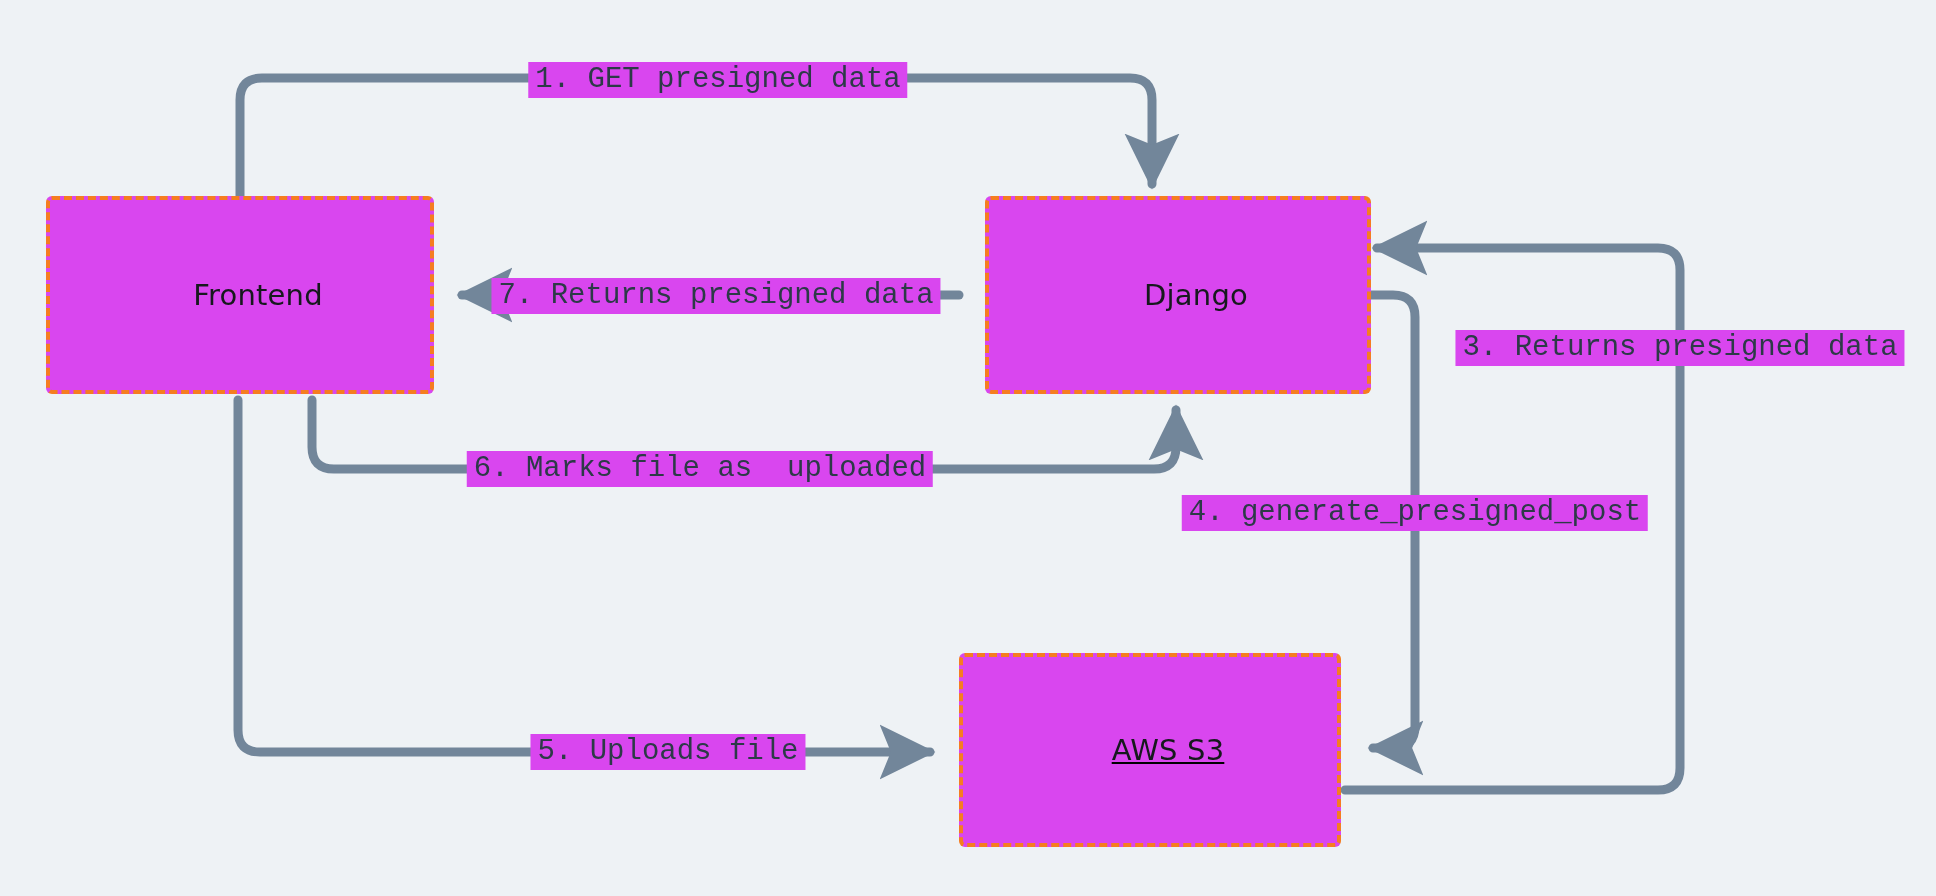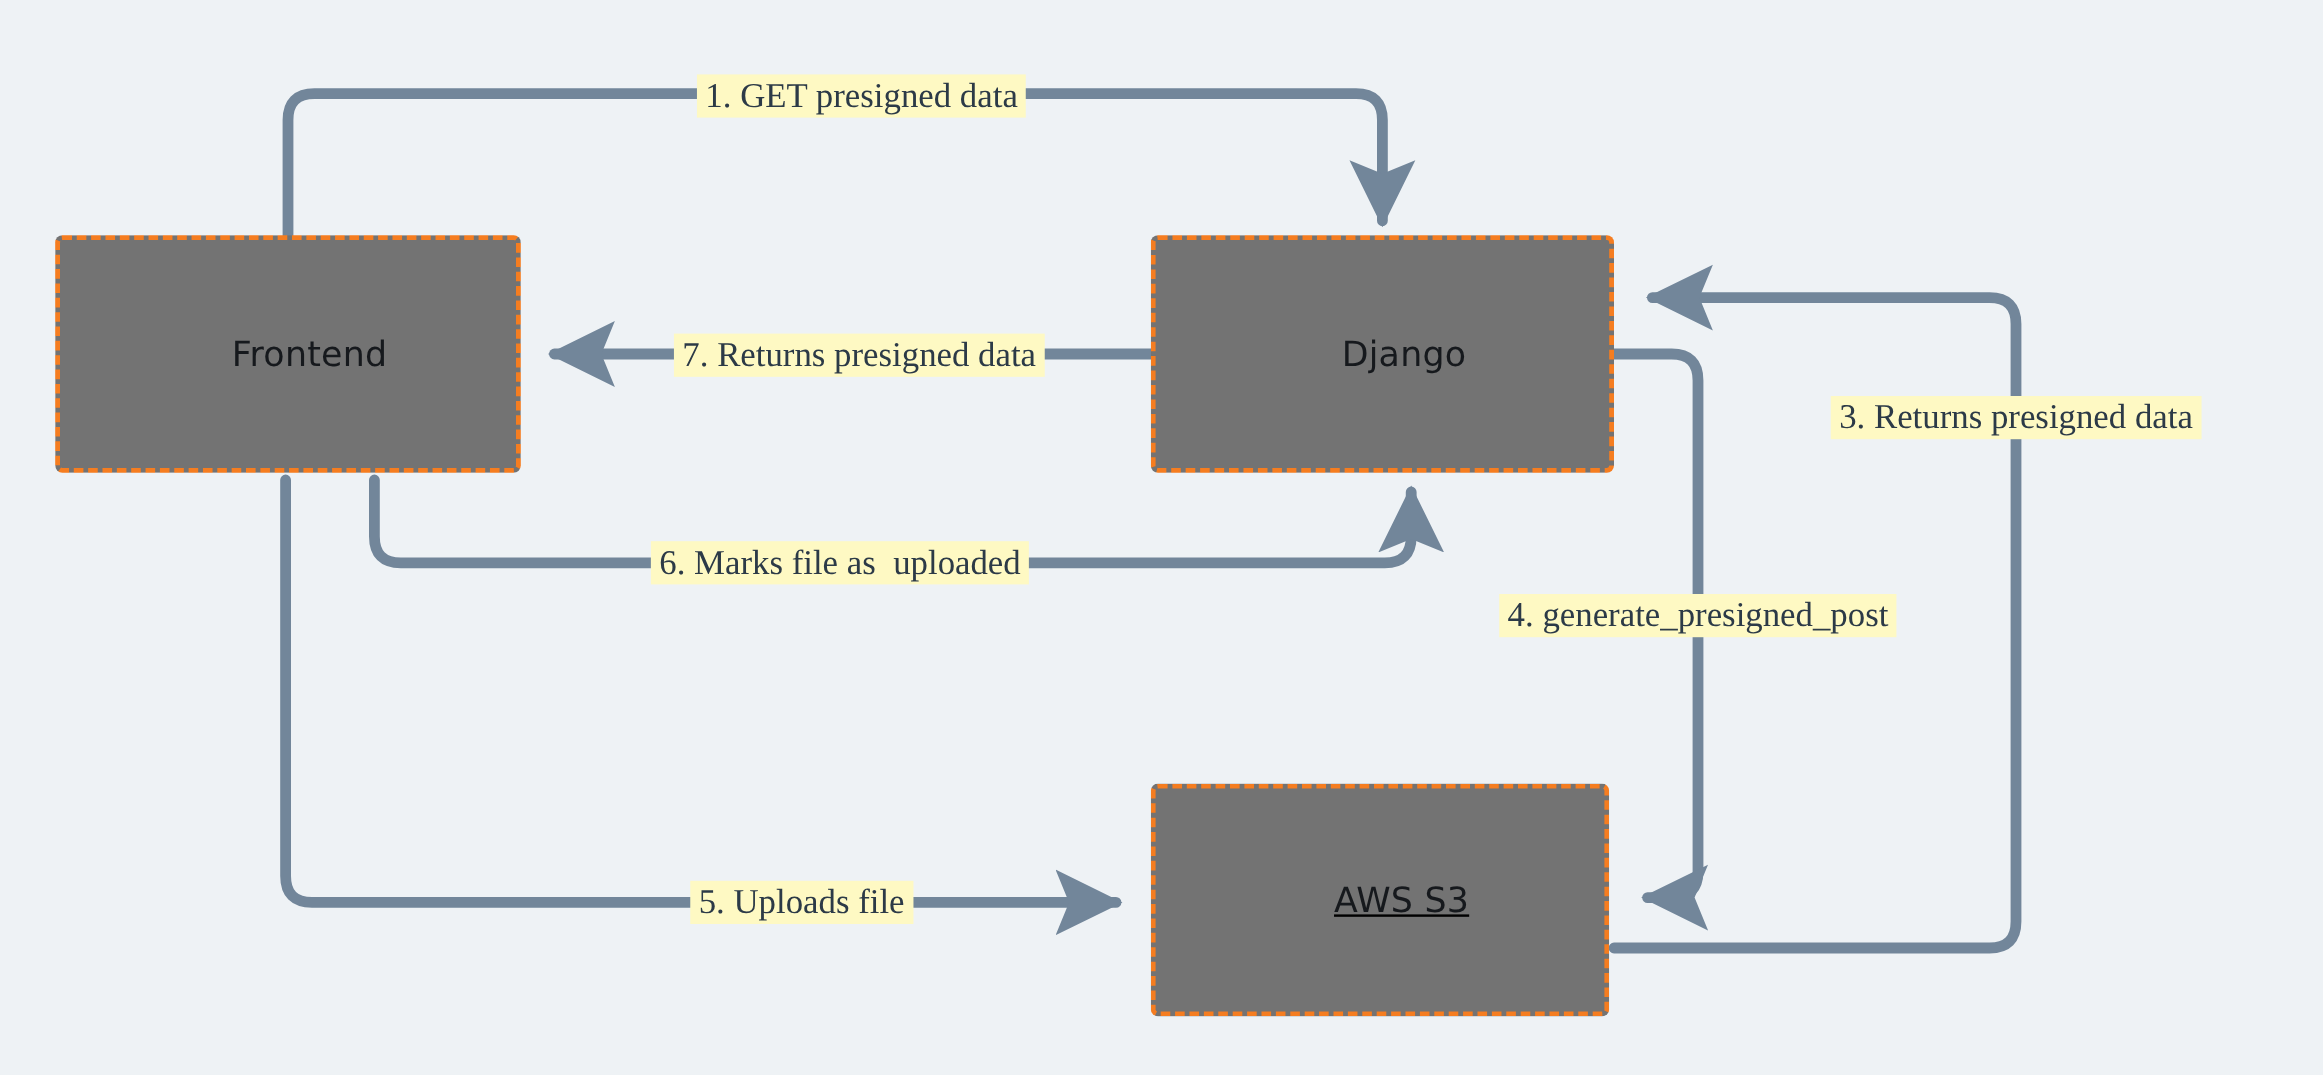--- a/index.html
+++ b/index.html
@@ -20,42 +20,42 @@
   #flow-svg {
     position: absolute;
     left: 0;
     top: 0;
     width: 1936px;
     height: 896px;
   }
   .node-box {
     position: absolute;
     box-sizing: border-box;
-    background: #737373;
+    background: #d946ef;
     border: 4px dashed #f57d20;
     border-radius: 6px;
     display: flex;
     align-items: center;
     justify-content: center;
     padding-left: 36px;
   }
   .node-label {
     font-family: "DejaVu Sans", sans-serif;
     font-size: 29px;
     color: #16191d;
     letter-spacing: 0.2px;
     white-space: pre;
   }
   .edge-label {
     position: absolute;
-    font-family: Liberation Serif, serif;
+    font-family: Liberation Mono, monospace;
     font-size: 29px;
     color: #2c3a47;
     white-space: pre;
-    background: #fef9c3;
+    background: #d946ef;
     padding: 0 7px;
     line-height: 36px;
     transform: translate(-50%, -50%);
   }
 </style>
 </head>
 <body>
 
 <div id="diagram-root">
 
@@ -76,21 +76,21 @@
 
     <path d="M238,400 L238,730 Q238,752 260,752 L930,752" fill="none" stroke="#72869a" stroke-width="9" stroke-linecap="round" marker-end="url(#arrowhead)"></path>
 
     <path d="M312,400 L312,447 Q312,469 334,469 L1154,469 Q1176,469 1176,447 L1176,410" fill="none" stroke="#72869a" stroke-width="9" stroke-linecap="round" marker-end="url(#arrowhead)"></path>
   </svg>
 
   <div class="node-box" style="left:46px; top:196px; width:388px; height:198px;">
     <span class="node-label">Frontend</span>
   </div>
 
-  <div class="node-box" style="left:959px; top:196px; width:386px; height:198px;">
+  <div class="node-box" style="left:985px; top:196px; width:386px; height:198px;">
     <span class="node-label">Django</span>
   </div>
 
   <div class="node-box" style="left:959px; top:653px; width:382px; height:194px;text-decoration:underline;">
     <span class="node-label">AWS S3</span>
   </div>
 
   <div class="edge-label" style="left:718px; top:80px;">1. GET presigned data</div>
 
   <div class="edge-label" style="left:1415px; top:513px;">4. generate_presigned_post</div>

